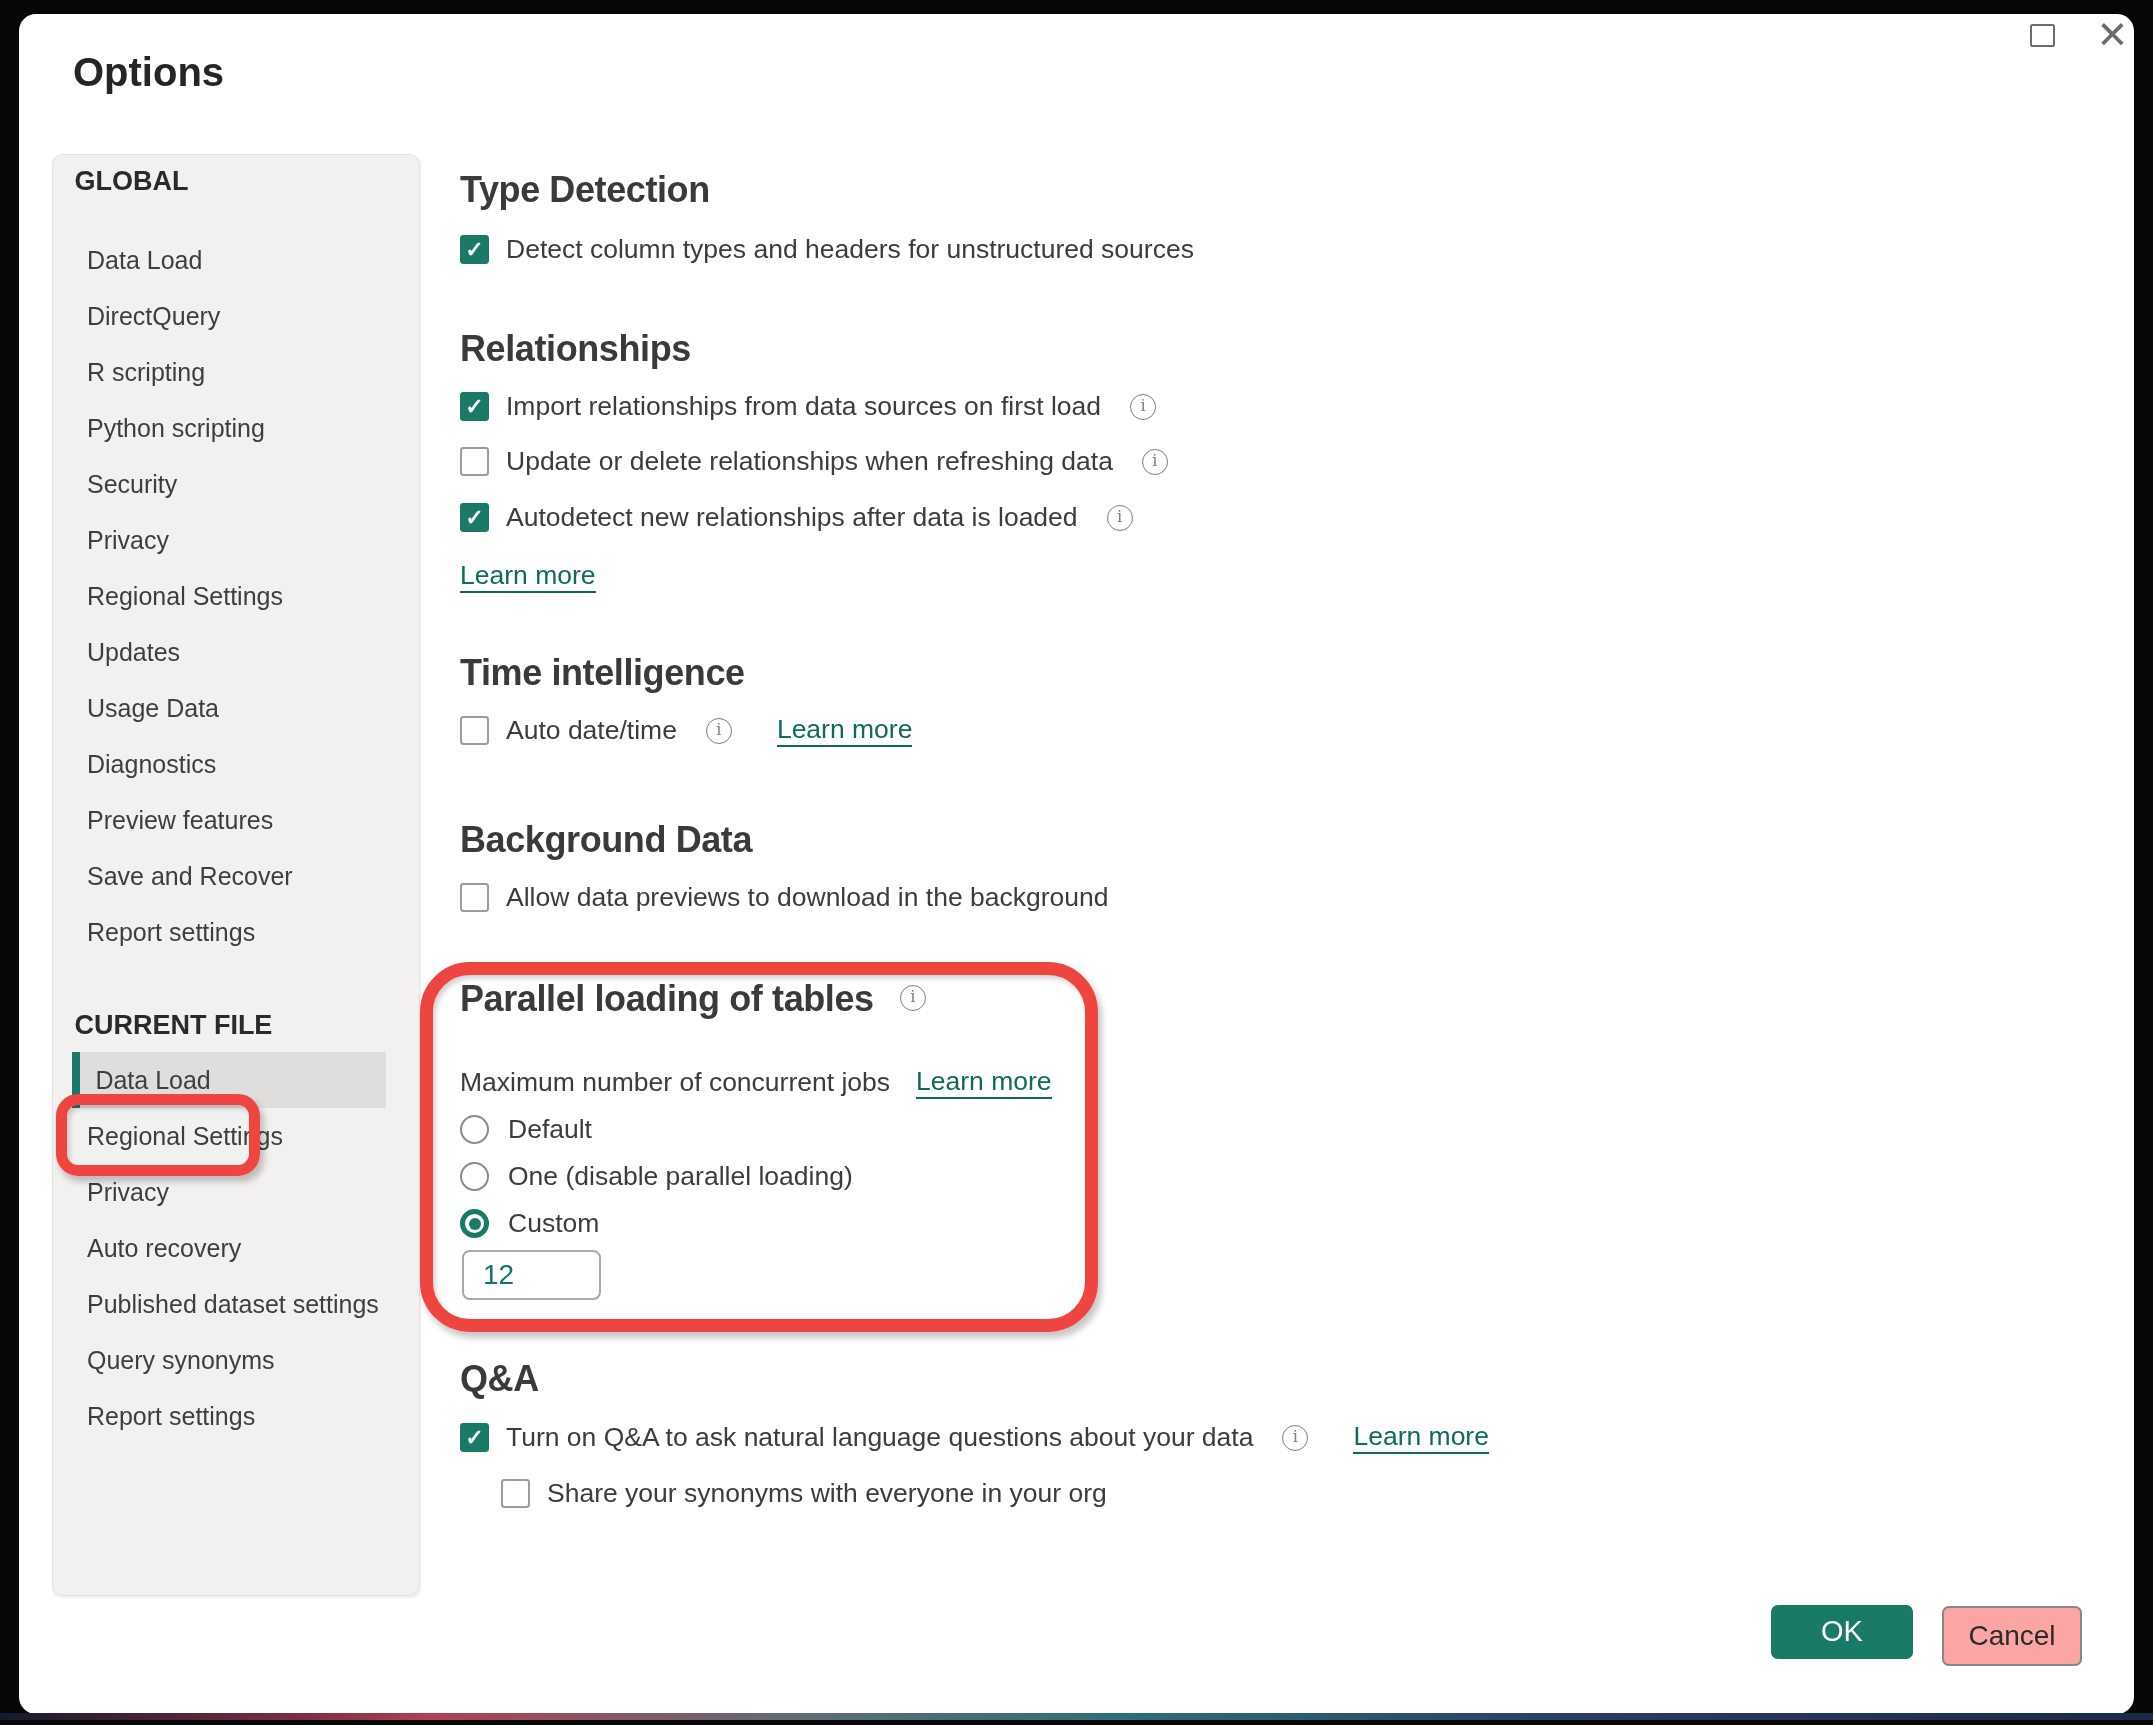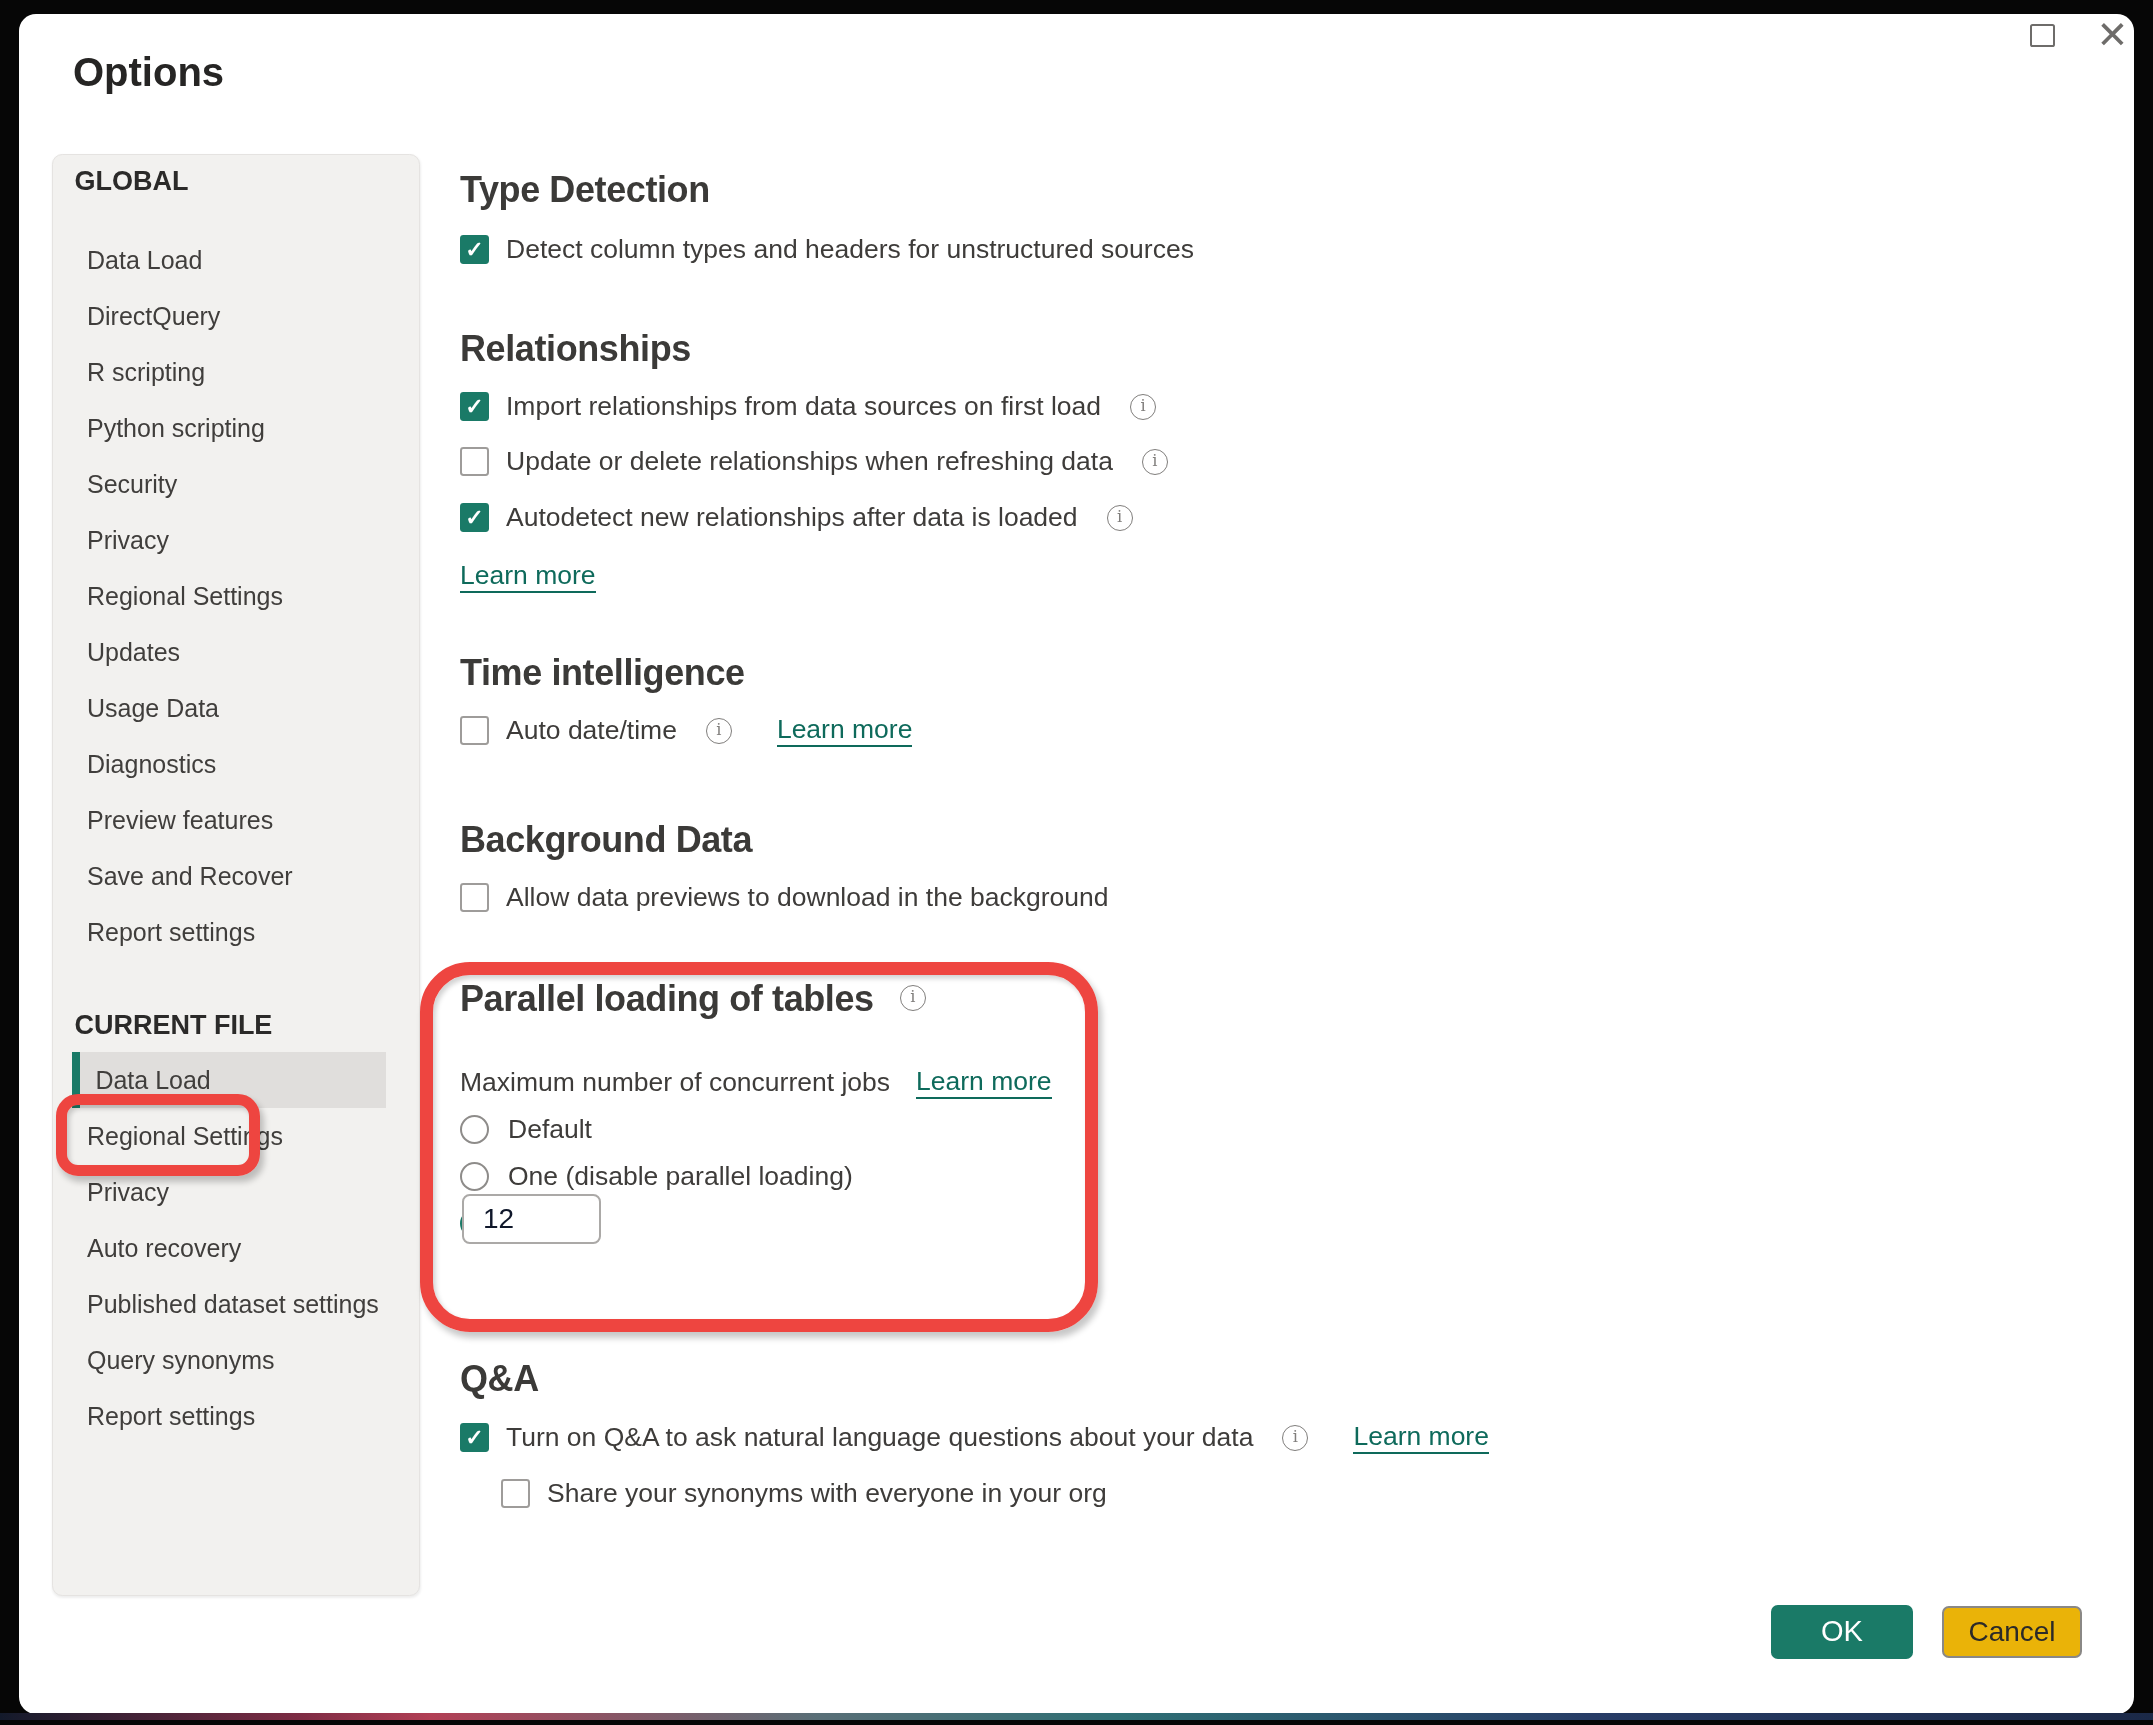--- a/index.html
+++ b/index.html
@@ -44,27 +44,27 @@
   .radio.selected{border:5.1px solid var(--accent);}
   .radio .dot{width:12px;height:12px;border-radius:50%;background:var(--accent);}
 
   .info{width:26px;height:26px;box-sizing:border-box;border:1.7px solid #807E7C;border-radius:50%;color:#807E7C;
     font-family:"DejaVu Serif",serif;font-size:16.3px;line-height:22px;text-align:center;flex:0 0 auto;}
   .link{color:var(--link);text-decoration:none;border-bottom:2.1px solid var(--link);padding-bottom:0;cursor:pointer;}
   .row .info{margin-left:29px;}
   .row .link{margin-left:45px;}
   .heading .info{margin-left:26px;font-weight:400;}
 
-  .num-input{position:absolute;left:443px;top:1180px;width:139px;height:50px;box-sizing:border-box;
+  .num-input{position:absolute;left:443px;top:1236px;width:139px;height:50px;box-sizing:border-box;
     border:2.1px solid #ABA9A7;border-radius:7.7px;font-family:"Liberation Sans",sans-serif;
-    font-size:28px;color:#0f172a;padding:0 0 0 19px;outline:none;background:#fff;}
+    font-size:28px;color:#0f766e;padding:0 0 0 19px;outline:none;background:#fff;}
 
   .btn-ok{position:absolute;left:1752px;top:1591px;width:142px;height:54px;background:var(--accent);color:#FFFFFF;
     border:none;border-radius:6.8px;font-size:29px;font-weight:400;display:flex;align-items:center;justify-content:center;cursor:pointer;}
-  .btn-cancel{position:absolute;left:1923px;top:1592px;width:140px;height:52px;background:#eab308;color:#2B2A29;
+  .btn-cancel{position:absolute;left:1923px;top:1592px;width:140px;height:60px;background:#fca5a5;color:#2B2A29;
     border:2.1px solid #8A8886;box-sizing:border-box;border-radius:6.8px;font-size:28px;display:flex;align-items:center;justify-content:center;cursor:pointer;}
 
   
   .ann{position:absolute;border-style:solid;border-color:var(--red);pointer-events:none;
     box-shadow:3.4px 5.1px 6.8px rgba(0,0,0,0.22), inset 2.6px 3.4px 5.1px rgba(0,0,0,0.18);}
   .ann-sidebar{left:37px;top:1080px;width:204px;height:82px;border-width:11px;border-radius:22px;box-sizing:border-box;}
   .ann-parallel{left:401px;top:948px;width:678px;height:370px;border-width:13px;border-radius:50px;box-sizing:border-box;}
 </style>
 </head>
 <body>

